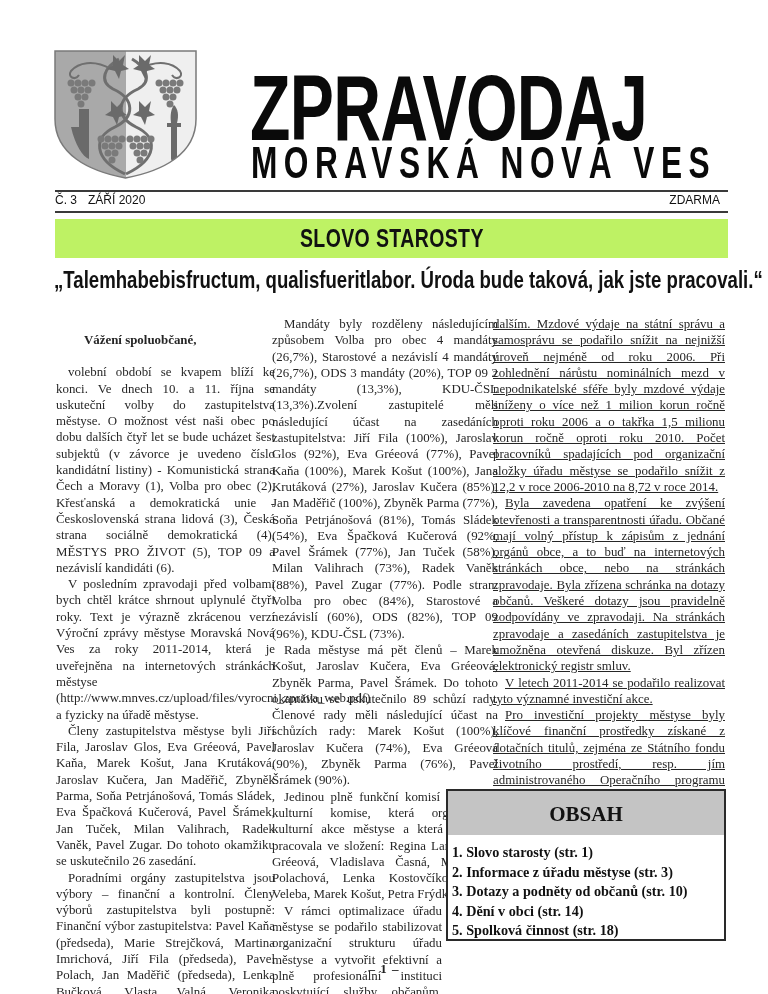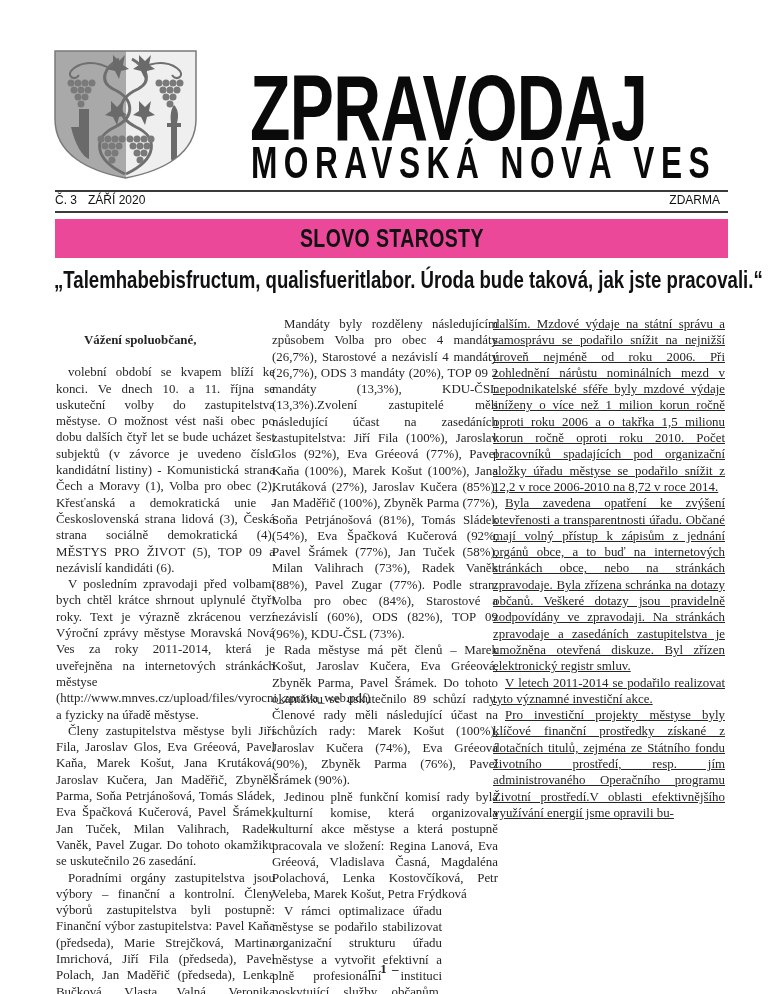--- a/index.html
+++ b/index.html
@@ -27,21 +27,21 @@
     font-family: "Liberation Sans", sans-serif; font-size: 12px; color: #111;
   }
   .issue-line .issue-no { position: absolute; left: 0; top: 0; }
   .issue-line .issue-date { position: absolute; left: 33px; top: 0; }
   .issue-line .price { position: absolute; right: 8px; top: 0; }
   .rule-bottom { position: absolute; left: 55px; top: 211px; width: 673px; height: 2px; background: #3a3a3a; }
 
   
   .section-bar {
     position: absolute; left: 55px; top: 219px; width: 673px; height: 39px;
-    background: #ec4899; text-align: center;
+    background: #bef264; text-align: center;
   }
   .section-bar .label {
     display: inline-block; font-family: "Liberation Sans", sans-serif; font-weight: 700;
     font-size: 25px; line-height: 39px; color: #111; letter-spacing: 0.5px;
     transform: scaleX(0.78);
   }
   .motto {
     position: absolute; left: 54px; top: 263px; width: 700px; white-space: nowrap;
     font-family: "Liberation Sans", sans-serif; font-weight: 700; color: #111;
     font-size: 24px; line-height: 34px; transform: scaleX(0.775); transform-origin: left top;
@@ -190,15 +190,25 @@
     <p style="width:170px;">V rámci optimalizace úřadu městyse se podařilo stabilizovat organizační strukturu úřadu městyse a vytvořit efektivní a plně profesionální instituci poskytující služby občanům, voleným představitelům obce a</p>
   </div>
 
   <div class="col col3">
     <p class="noindent">dalším. Mzdové výdaje na státní správu a samosprávu se podařilo snížit na nejnižší úroveň nejméně od roku 2006. Při zohlednění nárůstu nominálních mezd v nepodnikatelské sféře byly mzdové výdaje sníženy o více než 1 milion korun ročně oproti roku 2006 a o takřka 1,5 milionu korun ročně oproti roku 2010. Počet pracovníků spadajících pod organizační složky úřadu městyse se podařilo snížit z 12,2 v roce 2006-2010 na 8,72 v roce 2014.</p>
     <p>Byla zavedena opatření ke zvýšení otevřenosti a transparentnosti úřadu. Občané mají volný přístup k zápisům z jednání orgánů obce, a to buď na internetových stránkách obce, nebo na stránkách zpravodaje. Byla zřízena schránka na dotazy občanů. Veškeré dotazy jsou pravidelně zodpovídány ve zpravodaji. Na stránkách zpravodaje a zasedáních zastupitelstva je umožněna otevřená diskuze. Byl zřízen elektronický registr smluv.</p>
     <p>V letech 2011-2014 se podařilo realizovat tyto významné investiční akce.</p>
     <p>Pro investiční projekty městyse byly klíčové finanční prostředky získané z dotačních titulů, zejména ze Státního fondu životního prostředí, resp. jím administrovaného Operačního programu Životní prostředí.V oblasti efektivnějšího využívání energií jsme opravili bu-</p>
   </div>
 
+  <div class="toc">
+    <div class="toc-head">OBSAH</div>
+    <ol>
+      <li>1. Slovo starosty (str. 1)</li>
+      <li>2. Informace z úřadu městyse (str. 3)</li>
+      <li>3. Dotazy a podněty od občanů (str. 10)</li>
+      <li>4. Dění v obci (str. 14)</li>
+      <li>5. Spolková činnost (str. 18)</li>
+    </ol>
+  </div>
 
   <div class="page-number">– 1 –</div>
 </div>
 
 </body></html>

